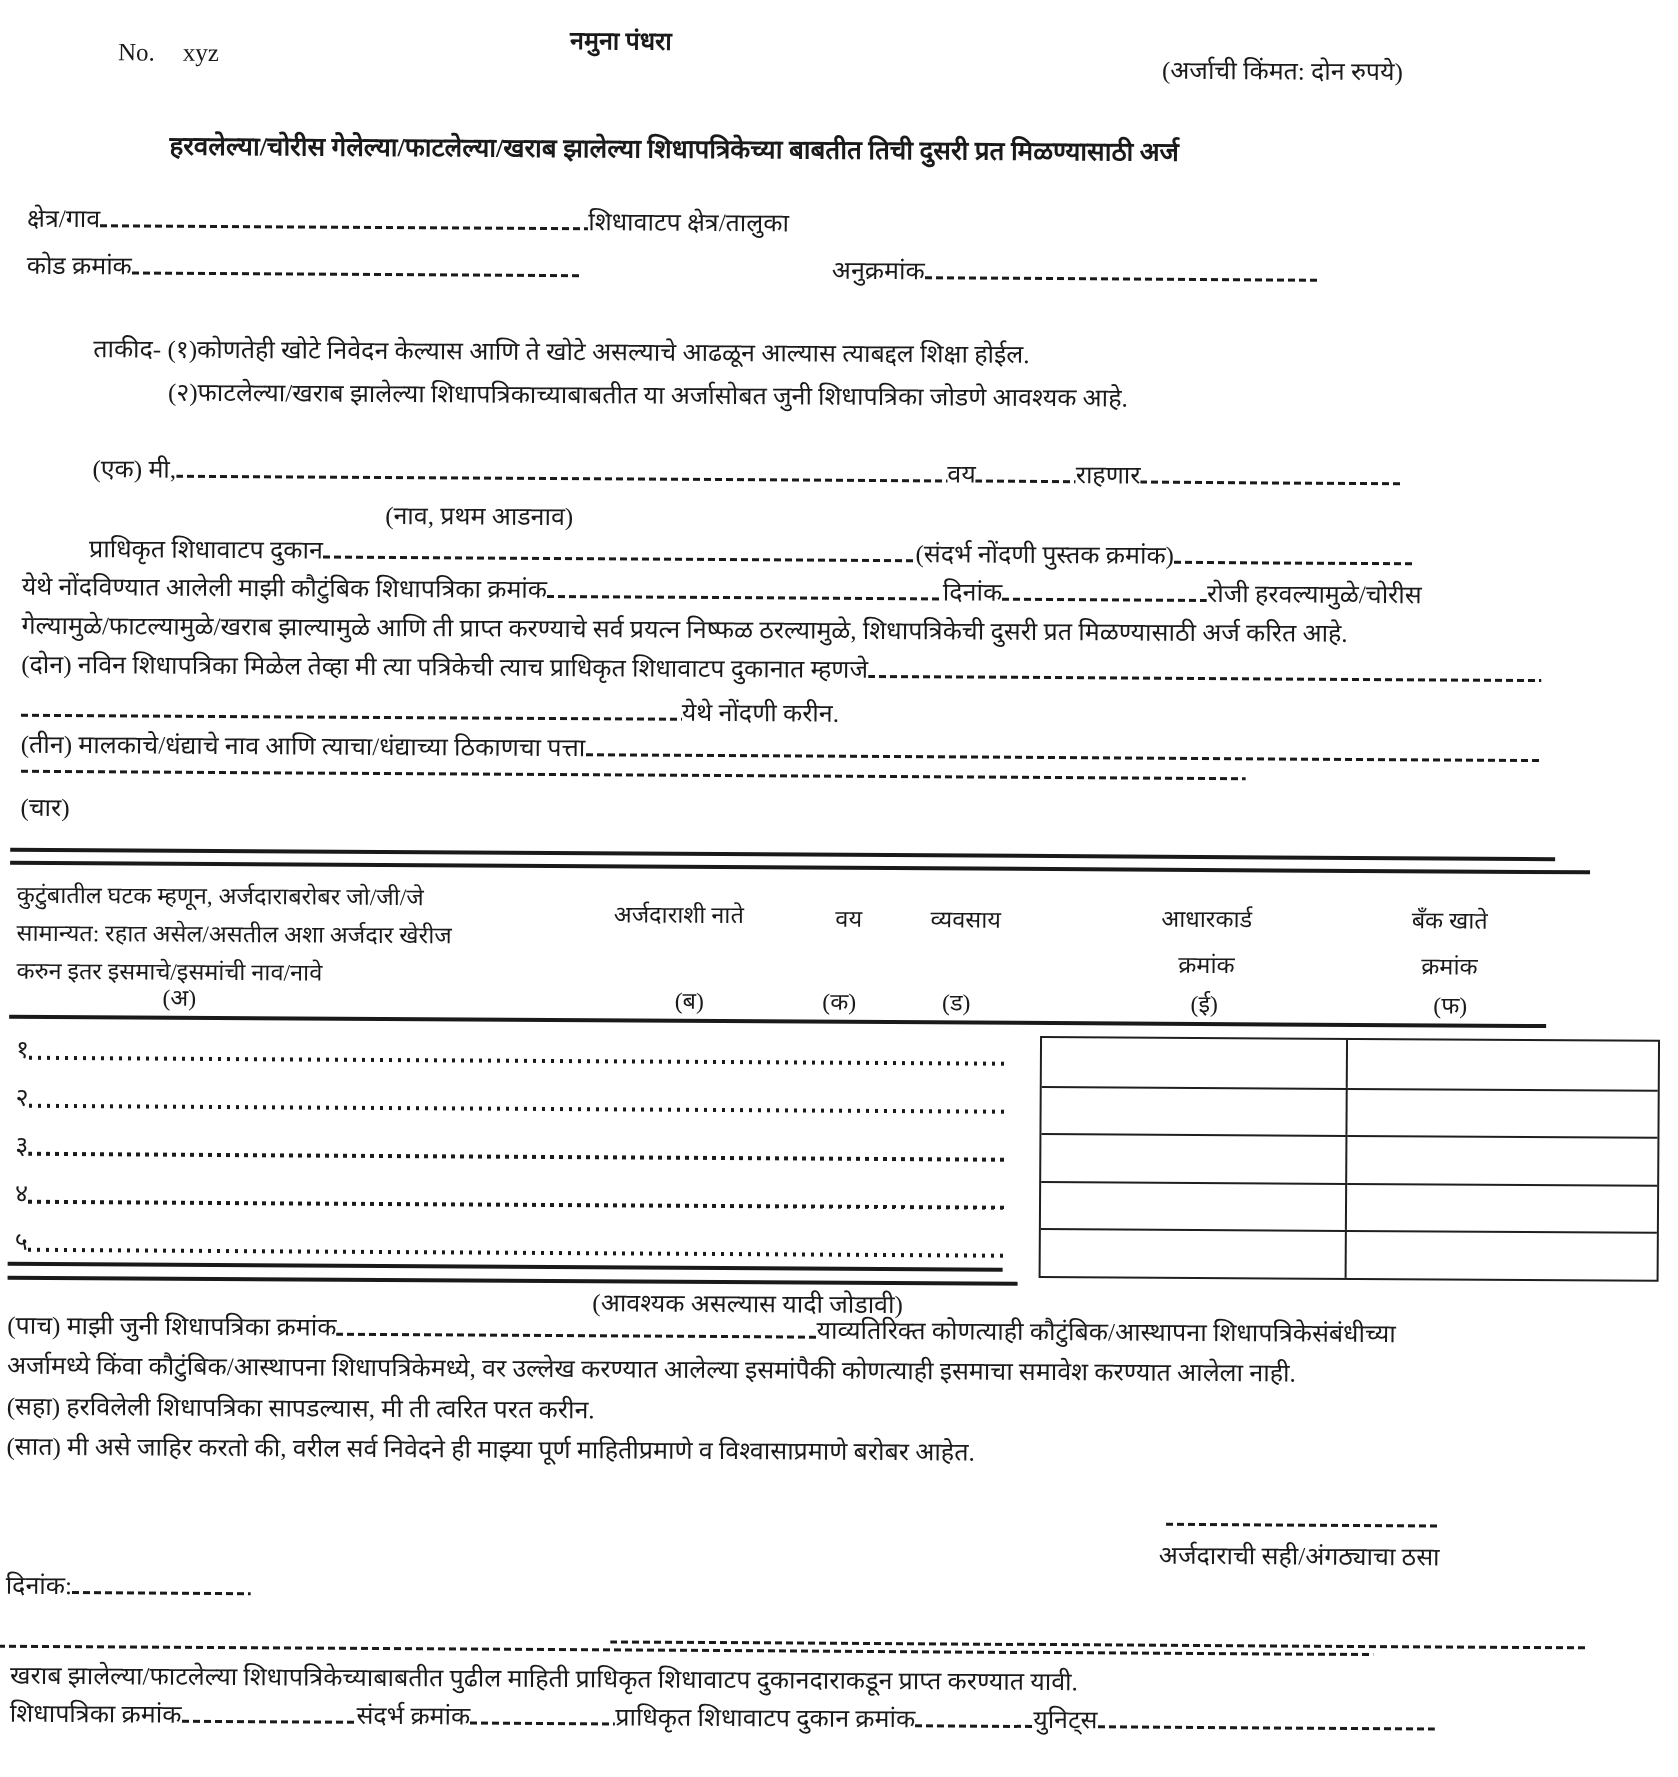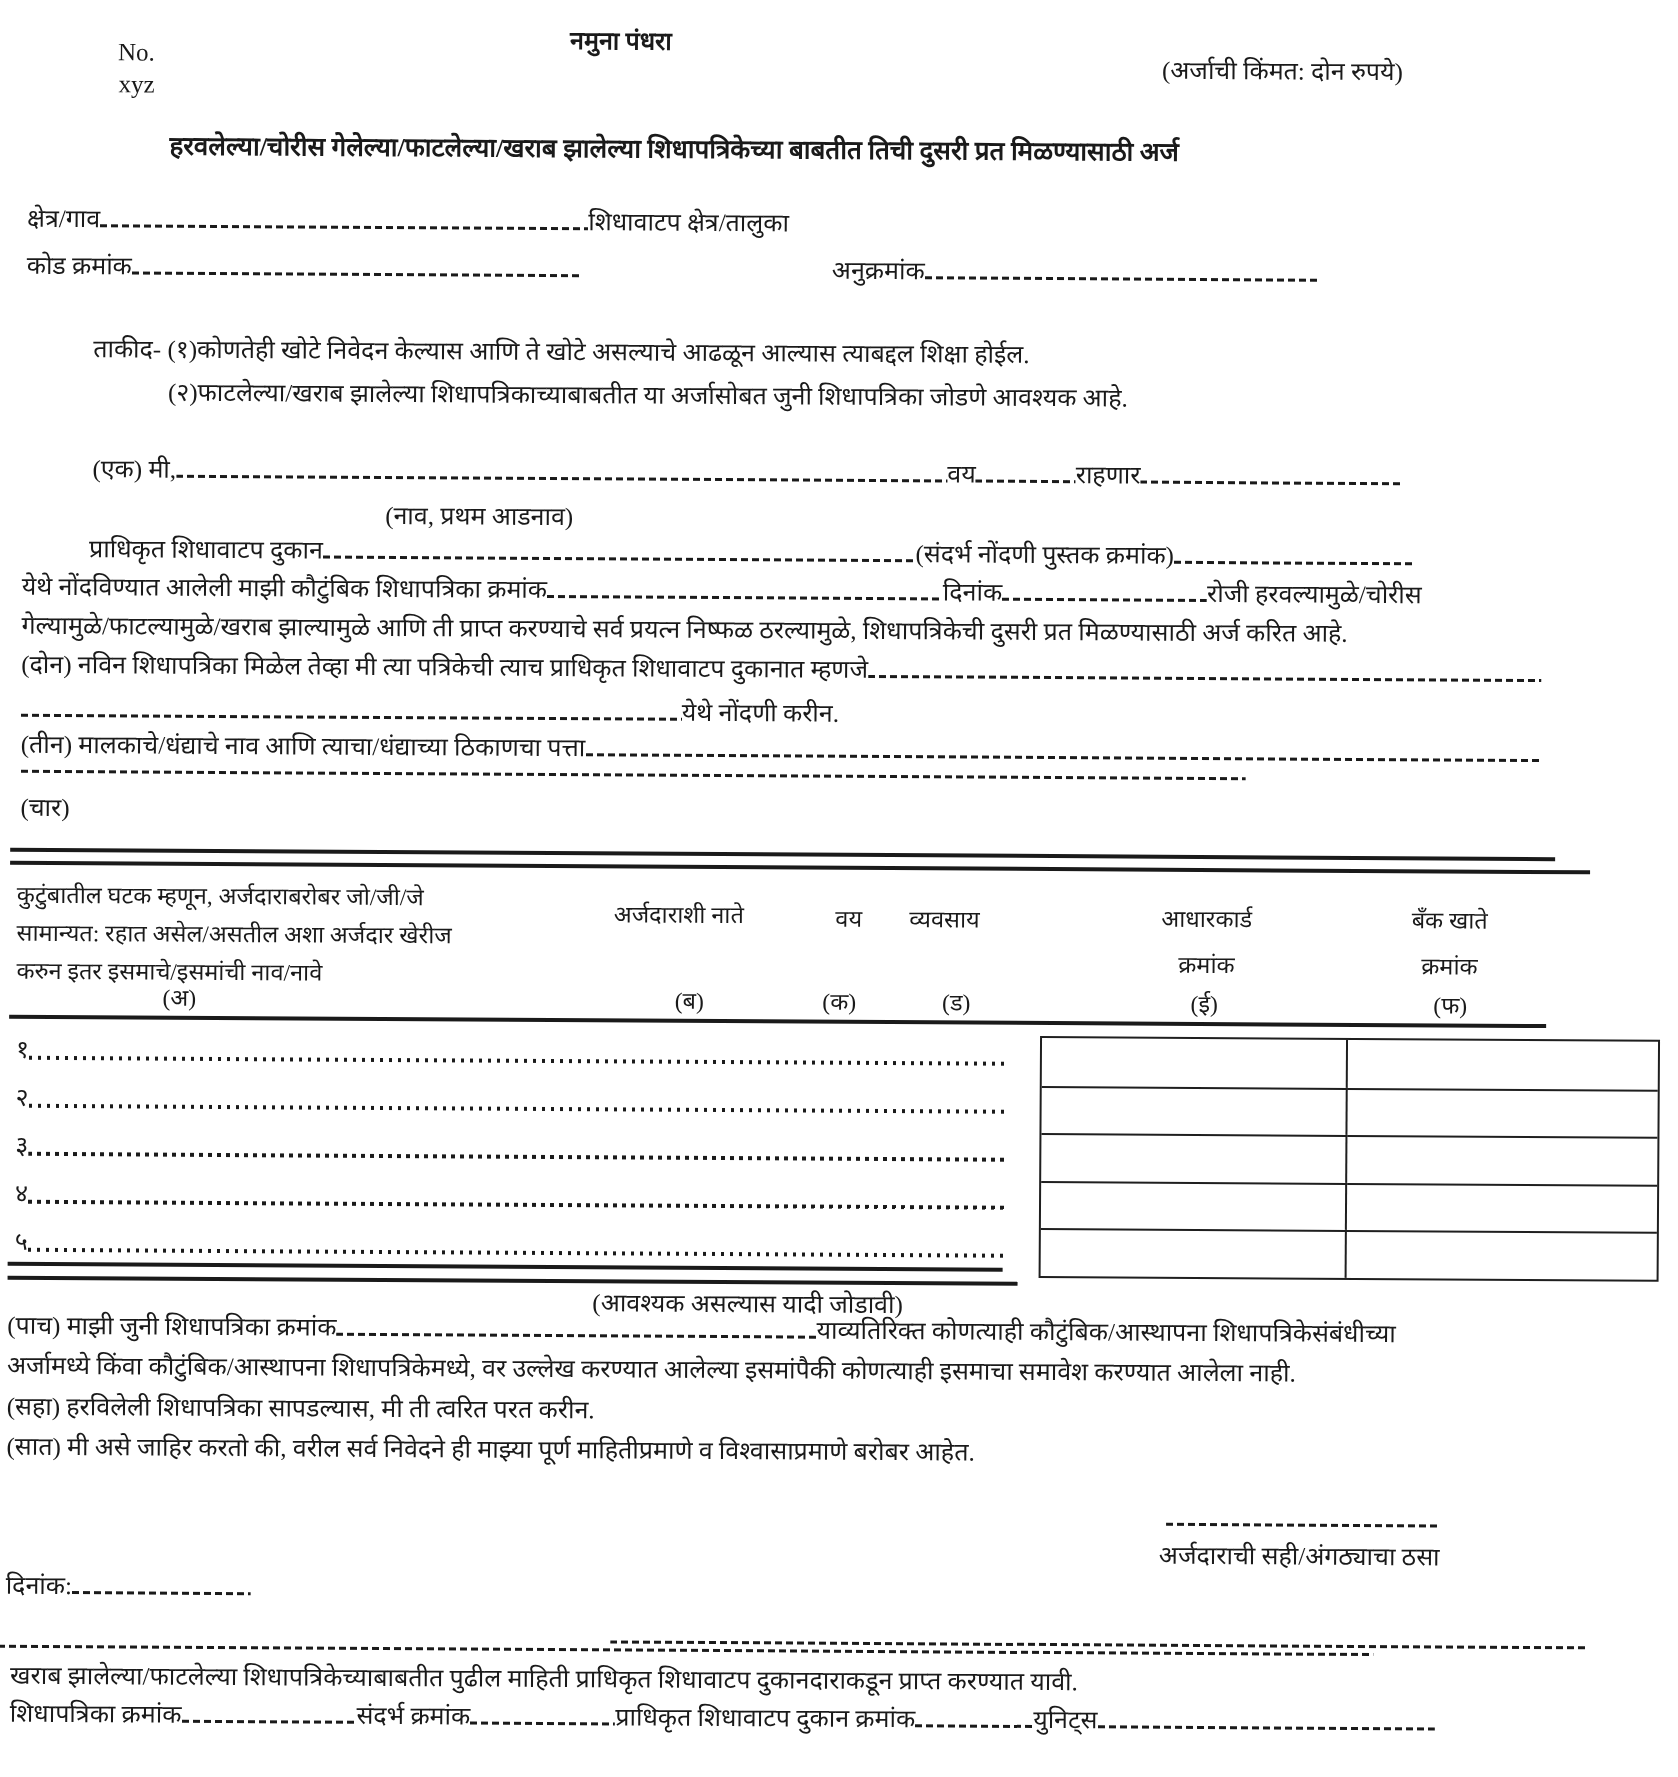--- a/index.html
+++ b/index.html
@@ -26,21 +26,21 @@
     display:grid;grid-template-columns:306px 1fr;grid-template-rows:repeat(5,1fr);}
   #grid .cell{border-top:2px solid #1f1f1f;box-sizing:border-box;}
   #grid .cell.r0{border-top:none;}
   #grid .cell.c0{border-right:2px solid #1f1f1f;}
 </style>
 </head>
 <body>
 
 <div id="sheet">
 
-  <div class="row" style="left:118px;top:36px;flex-direction:column;">
+  <div class="row" style="left:118px;top:36px;">
     <span class="t">No.</span>
     <span class="gap" style="width:28px;"></span>
     <span class="t">xyz</span>
   </div>
   <div class="abs t b" style="left:570px;top:22px;">नमुना पंधरा</div>
   <div class="abs t" style="left:1162px;top:48px;">(अर्जाची किंमत: दोन रुपये)</div>
 
   <div class="abs t b" style="left:170px;top:130px;font-size:26px;">हरवलेल्या/चोरीस गेलेल्या/फाटलेल्या/खराब झालेल्या शिधापत्रिकेच्या बाबतीत तिची दुसरी प्रत मिळण्यासाठी अर्ज</div>
 
   <div class="row" style="left:28px;top:203px;width:762px;">
@@ -108,21 +108,21 @@
   <div class="hr" style="left:15px;top:848px;width:1545px;"></div>
   <div class="hr" style="left:15px;top:861px;width:1580px;"></div>
 
   <div class="abs" style="left:22px;top:876px;">
     <div class="hdr">कुटुंबातील घटक म्हणून, अर्जदाराबरोबर जो/जी/जे</div>
     <div class="hdr">सामान्यत: रहात असेल/असतील अशा अर्जदार खेरीज</div>
     <div class="hdr">करुन इतर इसमाचे/इसमांची नाव/नावे</div>
   </div>
   <div class="abs cc" style="left:574px;top:896px;width:220px;">अर्जदाराशी नाते</div>
   <div class="abs cc" style="left:814px;top:899px;width:80px;">वय</div>
-  <div class="abs cc" style="left:865px;top:899px;width:120px;text-align:right;">व्यवसाय</div>
+  <div class="abs cc" style="left:911px;top:899px;width:120px;">व्यवसाय</div>
   <div class="abs cc" style="left:1112px;top:889px;width:200px;line-height:46px;">
     <div>आधारकार्ड</div>
     <div>क्रमांक</div>
   </div>
   <div class="abs cc" style="left:1355px;top:889px;width:200px;line-height:46px;">
     <div>बँक खाते</div>
     <div>क्रमांक</div>
   </div>
 
   <div class="letter" style="left:145px;top:980px;">(अ)</div>

